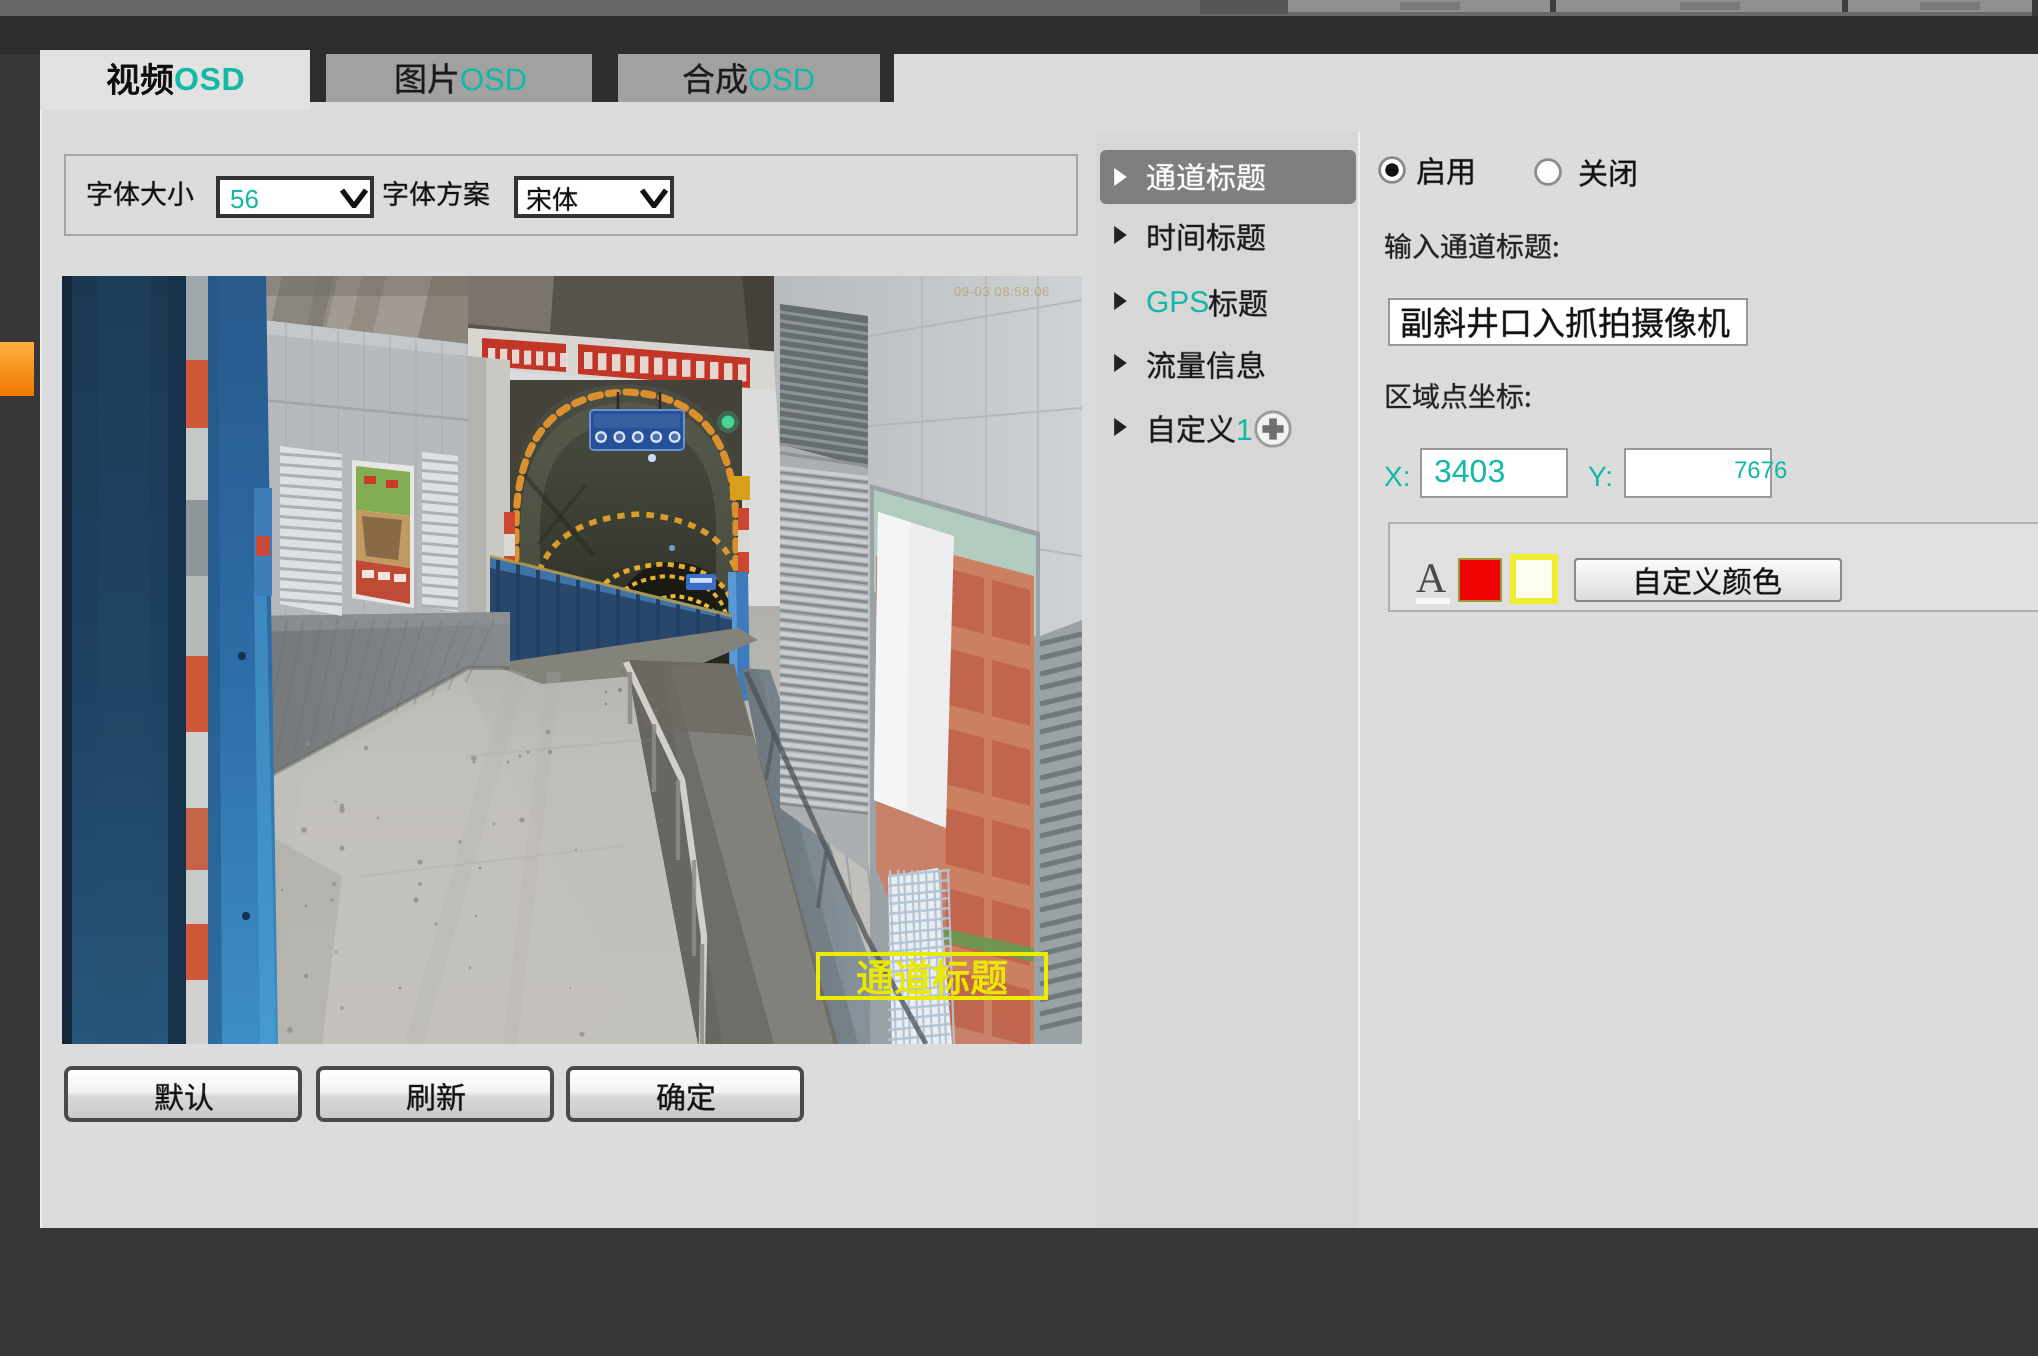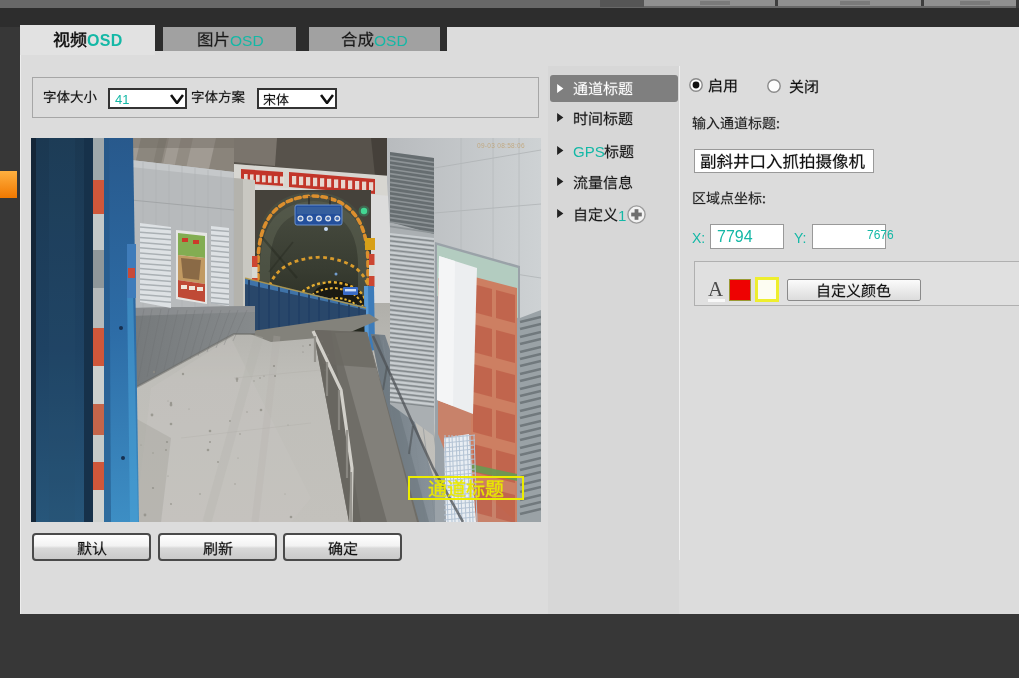--- a/index.html
+++ b/index.html
@@ -39,21 +39,21 @@
 <svg class="abs" style="left:43.0px;top:90.1px" width="54.00" height="13.5" viewBox="0 0 4000 1000">
     <path fill="#111" stroke="#111" stroke-width="12" stroke-linejoin="round" d="M460 517V580H69V652H460V866C460 880 455 885 437 886C419 886 354 886 287 884C300 904 314 938 319 959C404 959 457 958 492 947C528 934 539 912 539 868V652H930V580H539V543C627 496 717 428 779 364L728 325L711 329H233V400H635C584 444 519 488 460 517ZM424 56C443 82 462 115 475 144H80V351H154V216H843V351H920V144H563C549 111 523 66 497 33Z M1251 44C1201 195 1119 345 1030 443C1045 460 1067 500 1074 517C1104 483 1133 444 1160 401V958H1232V275C1266 207 1296 135 1321 64ZM1416 705V774H1581V954H1654V774H1815V705H1654V359C1716 533 1812 701 1916 796C1930 776 1955 750 1973 737C1865 650 1761 482 1702 314H1954V242H1654V43H1581V242H1298V314H1536C1474 484 1369 654 1259 742C1276 755 1301 781 1313 799C1419 703 1517 538 1581 362V705Z M2461 41C2460 120 2461 221 2446 327H2062V404H2433C2393 594 2293 788 2043 896C2064 912 2088 939 2100 958C2344 846 2452 654 2501 461C2579 689 2708 866 2902 958C2915 936 2939 905 2958 888C2764 807 2633 625 2563 404H2942V327H2526C2540 222 2541 122 2542 41Z M3464 54V856C3464 876 3456 882 3436 883C3415 884 3343 885 3270 882C3282 903 3296 939 3301 960C3395 961 3457 959 3494 946C3530 934 3545 911 3545 856V54ZM3705 309C3791 453 3872 640 3895 759L3976 726C3950 606 3865 422 3777 282ZM3202 289C3177 423 3121 596 3032 702C3053 711 3086 729 3103 742C3194 631 3253 450 3286 303Z"></path>
   </svg>
 <svg class="abs" style="left:191.0px;top:90.1px" width="54.00" height="13.5" viewBox="0 0 4000 1000">
     <path fill="#111" stroke="#111" stroke-width="12" stroke-linejoin="round" d="M460 517V580H69V652H460V866C460 880 455 885 437 886C419 886 354 886 287 884C300 904 314 938 319 959C404 959 457 958 492 947C528 934 539 912 539 868V652H930V580H539V543C627 496 717 428 779 364L728 325L711 329H233V400H635C584 444 519 488 460 517ZM424 56C443 82 462 115 475 144H80V351H154V216H843V351H920V144H563C549 111 523 66 497 33Z M1251 44C1201 195 1119 345 1030 443C1045 460 1067 500 1074 517C1104 483 1133 444 1160 401V958H1232V275C1266 207 1296 135 1321 64ZM1416 705V774H1581V954H1654V774H1815V705H1654V359C1716 533 1812 701 1916 796C1930 776 1955 750 1973 737C1865 650 1761 482 1702 314H1954V242H1654V43H1581V242H1298V314H1536C1474 484 1369 654 1259 742C1276 755 1301 781 1313 799C1419 703 1517 538 1581 362V705Z M2440 62C2466 109 2496 173 2508 213H2068V286H2341C2329 516 2304 775 2046 903C2066 917 2090 943 2101 962C2291 863 2366 697 2398 519H2756C2740 745 2720 842 2691 868C2678 878 2665 880 2643 880C2616 880 2546 879 2474 873C2489 893 2499 924 2501 946C2568 951 2634 952 2669 949C2708 947 2733 940 2756 914C2795 875 2815 766 2835 482C2837 471 2838 446 2838 446H2410C2416 393 2420 339 2423 286H2936V213H2514L2585 182C2571 142 2540 81 2512 34Z M3052 650V714H3401C3312 791 3167 856 3034 885C3049 900 3071 928 3081 946C3218 910 3366 832 3460 739V959H3535V734C3631 830 3784 910 3924 948C3934 929 3956 900 3972 885C3837 856 3690 791 3599 714H3949V650H3535V567H3460V650ZM3431 57 3466 115H3080V259H3151V179H3852V259H3925V115H3546C3532 90 3512 58 3494 34ZM3663 345C3629 390 3583 426 3524 454C3453 440 3380 426 3307 415C3329 394 3353 370 3377 345ZM3190 453C3268 465 3345 478 3418 492C3322 519 3203 534 3061 541C3072 557 3083 582 3089 602C3274 589 3422 564 3536 517C3663 545 3773 576 3854 606L3917 553C3838 527 3735 499 3619 474C3673 440 3715 397 3746 345H3940V284H3432C3452 260 3471 236 3487 213L3420 191C3401 220 3377 252 3351 284H3064V345H3298C3262 385 3224 423 3190 453Z"></path>
   </svg>
 <div class="abs" style="left:108px;top:88px;width:79px;height:21px;background:#fff;border:2px solid #333;box-sizing:border-box"></div>
 <svg class="abs" style="left:170px;top:94px" width="14" height="10" viewBox="0 0 14 10">
     <path d="M1,1 L7,9 L13,1" fill="none" stroke="#111" stroke-width="2.6"></path>
   </svg>
-<div class="lat" style="left:115px;top:92px;font-size:13px">41</div>
+<div class="lat" style="left:115px;top:92px;font-size:13px">56</div>
 <div class="abs" style="left:257px;top:88px;width:80px;height:21px;background:#fff;border:2px solid #333;box-sizing:border-box"></div>
 <svg class="abs" style="left:320px;top:94px" width="14" height="10" viewBox="0 0 14 10">
     <path d="M1,1 L7,9 L13,1" fill="none" stroke="#111" stroke-width="2.6"></path>
   </svg>
 <svg class="abs" style="left:263.0px;top:92.6px" width="26.00" height="13" viewBox="0 0 2000 1000">
     <path fill="#111" stroke="#111" stroke-width="12" stroke-linejoin="round" d="M461 277V439H75V512H398C312 652 170 787 34 854C52 869 76 898 89 916C228 838 370 697 461 541V960H538V547C631 695 775 834 910 909C923 888 949 859 967 843C830 778 683 647 595 512H924V439H538V277ZM432 58C448 87 465 124 477 155H81V366H157V226H842V366H921V155H565C551 119 527 73 506 37Z M1251 44C1201 195 1119 345 1030 443C1045 460 1067 500 1074 517C1104 483 1133 444 1160 401V958H1232V275C1266 207 1296 135 1321 64ZM1416 705V774H1581V954H1654V774H1815V705H1654V359C1716 533 1812 701 1916 796C1930 776 1955 750 1973 737C1865 650 1761 482 1702 314H1954V242H1654V43H1581V242H1298V314H1536C1474 484 1369 654 1259 742C1276 755 1301 781 1313 799C1419 703 1517 538 1581 362V705Z"></path>
   </svg>
 <svg class="abs" style="left:31px;top:138px" width="510" height="384" viewBox="0 0 510 384">
 <defs>
 <linearGradient id="blucol" x1="0" y1="0" x2="0" y2="1">
@@ -598,21 +598,21 @@
   </svg>
 <div class="abs" style="left:694px;top:149px;width:180px;height:24px;background:#fff;border:1px solid #999;box-sizing:border-box"></div>
 <svg class="abs" style="left:700.0px;top:152.5px" width="165.00" height="16.5" viewBox="0 0 10000 1000">
     <path fill="#111" stroke="#111" stroke-width="12" stroke-linejoin="round" d="M675 160V715H742V160ZM849 59V862C849 880 842 885 825 886C807 887 750 887 687 885C698 906 708 940 712 960C798 961 849 959 879 946C910 934 922 911 922 862V59ZM59 86V151H609V86ZM189 284H481V396H189ZM120 223V456H552V223ZM304 842H154V741H304ZM372 842V741H524V842ZM85 529V957H154V903H524V946H595V529ZM304 684H154V589H304ZM372 684V589H524V684Z M1381 637C1417 703 1453 790 1465 844L1527 818C1514 764 1477 679 1440 614ZM1133 616C1113 698 1079 781 1038 839C1055 847 1084 865 1098 875C1138 815 1177 721 1201 632ZM1523 402C1584 442 1654 501 1687 544L1738 494C1705 453 1633 396 1572 359ZM1563 152C1620 195 1687 258 1717 301L1771 255C1739 212 1671 152 1614 111ZM1310 42C1244 149 1131 249 1024 312C1035 330 1054 369 1059 385C1082 371 1104 355 1127 337V375H1257V486H1051V554H1257V874C1257 887 1252 890 1239 890C1227 891 1185 891 1139 890C1149 909 1160 939 1163 958C1228 958 1268 957 1294 946C1320 934 1328 914 1328 874V554H1513V486H1328V375H1462V308H1164C1216 264 1266 213 1309 159C1385 211 1461 272 1507 322L1550 264C1503 216 1426 157 1348 107L1374 67ZM1520 672 1534 742 1792 687V961H1866V671L1972 648L1958 580L1866 599V41H1792V615Z M2092 247V322H2286V433C2286 476 2285 517 2281 558H2060V634H2269C2246 741 2192 837 2071 915C2091 927 2121 953 2135 970C2272 879 2328 763 2350 634H2642V960H2720V634H2942V558H2720V322H2918V247H2720V43H2642V247H2364V44H2286V247ZM2360 558C2363 517 2364 475 2364 433V322H2642V558Z M3127 145V935H3205V850H3796V931H3876V145ZM3205 773V220H3796V773Z M4295 125C4361 171 4412 227 4456 289C4391 574 4266 777 4041 893C4061 907 4096 938 4110 953C4313 835 4441 651 4517 389C4627 591 4698 822 4927 950C4931 926 4951 886 4964 865C4631 666 4661 290 4341 61Z M5393 145V357C5393 518 5383 751 5290 918C5307 925 5338 942 5351 954C5446 779 5460 526 5460 357V200L5582 186V953H5651V176C5691 170 5730 164 5767 156C5776 506 5797 798 5907 953C5919 933 5945 902 5962 887C5861 756 5842 463 5835 142C5866 134 5896 126 5923 117L5864 62C5757 99 5561 128 5393 145ZM5171 39V242H5046V312H5171V532C5121 548 5074 561 5037 571L5057 645L5171 607V864C5171 878 5165 882 5153 882C5141 883 5103 883 5059 882C5069 902 5078 934 5080 951C5144 952 5183 949 5207 938C5231 926 5240 906 5240 865V584L5363 544L5353 475L5240 511V312H5362V242H5240V39Z M6178 40V242H6047V315H6178V531C6124 546 6074 559 6032 569L6052 646L6178 609V869C6178 884 6172 888 6159 889C6146 889 6104 889 6059 888C6068 909 6079 940 6081 959C6150 960 6191 958 6217 945C6244 933 6254 913 6254 870V586L6379 548L6370 477L6254 510V315H6370V242H6254V40ZM6497 594H6833V831H6497ZM6497 523V291H6833V523ZM6634 41C6626 93 6609 165 6591 220H6422V957H6497V903H6833V951H6910V220H6666C6684 170 6704 108 6721 53Z M7159 40V221H7047V291H7159V504C7111 521 7067 535 7033 545L7055 619L7159 578V871C7159 884 7155 887 7143 888C7132 888 7097 889 7058 888C7068 908 7077 939 7079 957C7137 957 7174 955 7197 943C7220 932 7229 911 7229 871V550L7319 513L7308 454L7229 481V291H7320V221H7229V40ZM7788 141V207H7469V141ZM7337 451 7346 511C7464 507 7624 499 7788 490V535H7856V486L7954 481L7956 427L7856 431V141H7945V84H7324V141H7401V449ZM7788 256V325H7469V256ZM7788 372V434L7469 447V372ZM7307 698C7344 723 7385 752 7423 782C7374 837 7317 880 7258 906C7272 918 7290 943 7298 959C7361 928 7421 882 7473 823C7501 846 7526 869 7544 888L7588 843C7568 823 7541 800 7510 775C7550 718 7582 652 7603 577L7562 560L7550 563H7308V625H7521C7505 665 7484 702 7460 736C7423 709 7384 681 7349 659ZM7857 623C7836 676 7806 723 7770 763C7737 722 7711 675 7693 623ZM7609 561V623H7634C7656 692 7686 754 7725 806C7672 852 7610 885 7547 906C7560 919 7576 945 7584 960C7649 936 7710 901 7764 853C7808 900 7860 936 7921 961C7931 942 7951 916 7967 903C7907 882 7854 850 7810 808C7866 746 7910 669 7935 574L7897 558L7885 561Z M8486 170H8666C8649 199 8628 229 8607 251H8420C8444 224 8466 197 8486 170ZM8487 41C8445 125 8366 231 8256 309C8272 319 8294 341 8305 357C8324 343 8341 328 8358 313V467H8513C8465 509 8394 551 8287 584C8303 597 8321 618 8330 631C8420 602 8486 567 8534 530C8550 545 8564 560 8577 577C8509 638 8384 700 8287 729C8301 741 8319 763 8329 778C8417 746 8530 683 8604 620C8614 639 8622 658 8628 676C8549 757 8402 834 8278 870C8292 883 8311 907 8322 924C8430 887 8555 817 8642 739C8651 802 8640 856 8618 877C8604 894 8589 896 8569 896C8552 896 8529 895 8503 892C8514 911 8520 940 8521 957C8544 959 8566 959 8584 959C8619 959 8645 952 8670 925C8713 884 8727 776 8694 671L8743 648C8779 757 8841 852 8921 903C8932 885 8954 859 8970 846C8893 804 8831 718 8798 621C8837 601 8876 579 8909 558L8858 510C8812 543 8738 588 8675 620C8653 573 8621 528 8577 493L8600 467H8898V251H8685C8714 216 8743 177 8765 139L8721 107L8707 111H8526L8559 54ZM8425 309H8603C8598 338 8588 373 8563 410H8425ZM8665 309H8829V410H8637C8655 373 8663 338 8665 309ZM8262 44C8209 195 8122 345 8029 443C8043 460 8065 499 8072 517C8102 485 8131 447 8159 407V957H8230V292C8270 220 8305 142 8333 65Z M9498 97V418C9498 573 9484 772 9349 912C9366 921 9395 946 9406 960C9550 812 9571 585 9571 418V168H9759V812C9759 898 9765 916 9782 931C9797 944 9819 950 9839 950C9852 950 9875 950 9890 950C9911 950 9929 946 9943 936C9958 926 9966 909 9971 880C9975 855 9979 781 9979 724C9960 718 9937 706 9922 692C9921 759 9920 812 9917 835C9916 858 9913 867 9907 873C9903 878 9895 880 9887 880C9877 880 9865 880 9858 880C9850 880 9845 878 9840 874C9835 870 9833 851 9833 818V97ZM9218 40V254H9052V326H9208C9172 465 9099 621 9028 705C9040 723 9059 753 9067 773C9123 704 9177 591 9218 474V959H9291V500C9330 550 9377 612 9397 646L9444 584C9421 558 9326 451 9291 416V326H9439V254H9291V40Z"></path>
   </svg>
 <svg class="abs" style="left:692.0px;top:190.7px" width="73.89" height="14" viewBox="0 0 5278 1000">
     <path fill="#222" stroke="#222" stroke-width="12" stroke-linejoin="round" d="M927 94H97V930H952V858H171V167H927ZM259 295C337 359 424 435 505 511C420 597 324 673 226 731C244 744 273 773 286 788C380 726 472 649 558 561C645 644 722 725 772 788L833 733C779 670 698 589 609 506C681 425 747 336 802 243L731 215C683 300 623 382 555 458C474 384 389 312 313 251Z M1294 777 1313 849C1409 822 1536 785 1656 750L1649 687C1518 721 1383 757 1294 777ZM1415 412H1546V581H1415ZM1357 351V642H1607V351ZM1036 751 1064 825C1143 787 1241 737 1333 689L1312 622L1219 667V355H1310V284H1219V52H1149V284H1043V355H1149V700C1107 720 1068 738 1036 751ZM1862 351C1838 446 1806 533 1766 610C1752 511 1742 391 1737 257H1949V188H1895L1940 145C1914 115 1861 72 1817 42L1774 80C1818 112 1868 157 1893 188H1735L1734 41H1662L1664 188H1327V257H1666C1673 428 1686 582 1710 703C1654 783 1585 850 1504 902C1520 913 1549 938 1559 951C1623 906 1680 851 1730 789C1761 895 1804 959 1865 959C1928 959 1949 916 1961 783C1945 776 1922 760 1907 744C1903 848 1894 888 1874 888C1838 888 1807 823 1784 713C1847 614 1895 497 1930 365Z M2237 415H2760V594H2237ZM2340 752C2353 817 2361 901 2361 951L2437 941C2436 893 2426 810 2411 746ZM2547 753C2576 815 2606 899 2617 949L2690 930C2678 880 2646 799 2615 738ZM2751 745C2801 808 2857 897 2880 952L2951 922C2926 867 2868 782 2818 719ZM2177 725C2146 799 2095 880 2042 926L2110 959C2165 906 2216 822 2248 744ZM2166 344V664H2835V344H2530V217H2910V146H2530V40H2455V344Z M3734 89C3703 244 3637 375 3536 456V52H3460V586H3125V658H3460V850H3053V921H3950V850H3536V658H3881V586H3536V467C3553 480 3577 503 3588 515C3642 469 3687 410 3724 340C3789 405 3859 482 3895 533L3948 479C3907 425 3824 341 3755 275C3777 222 3795 164 3808 102ZM3244 86C3210 255 3143 397 3037 485C3054 497 3084 523 3096 538C3155 484 3204 414 3243 332C3295 386 3351 448 3380 489L3432 435C3398 390 3329 320 3272 264C3291 213 3307 157 3319 98Z M4466 116V187H4902V116ZM4779 555C4826 655 4873 785 4888 864L4957 839C4940 760 4892 633 4843 535ZM4491 538C4465 644 4420 751 4364 823C4381 831 4411 852 4425 862C4479 786 4529 669 4560 553ZM4422 355V426H4636V862C4636 875 4632 879 4617 880C4604 880 4557 881 4505 879C4515 902 4526 934 4529 956C4599 956 4645 954 4674 942C4703 929 4712 906 4712 863V426H4956V355ZM4202 40V252H4049V322H4186C4153 446 4088 590 4024 665C4038 684 4058 715 4066 735C4116 671 4165 566 4202 458V959H4277V436C4311 485 4351 547 4368 579L4412 520C4392 492 4306 382 4277 349V322H4408V252H4277V40Z M5139 490C5175 490 5205 462 5205 420C5205 379 5175 350 5139 350C5102 350 5073 379 5073 420C5073 462 5102 490 5139 490ZM5139 893C5175 893 5205 865 5205 824C5205 782 5175 754 5139 754C5102 754 5073 782 5073 824C5073 865 5102 893 5139 893Z"></path>
   </svg>
 <div class="lat" style="left:692px;top:230px;font-size:14px">X:</div>
 <div class="abs" style="left:710px;top:224px;width:74px;height:25px;background:#fff;border:1px solid #999;box-sizing:border-box"></div>
-<div class="lat" style="left:717px;top:228px;font-size:16px">7794</div>
+<div class="lat" style="left:717px;top:228px;font-size:16px">3403</div>
 <div class="lat" style="left:794px;top:230px;font-size:14px">Y:</div>
 <div class="abs" style="left:812px;top:224px;width:74px;height:25px;background:#fff;border:1px solid #999;box-sizing:border-box"></div>
 <div class="lat" style="left:867px;top:228px;font-size:12px">7676</div>
 <div class="abs" style="left:694px;top:261px;width:325px;height:45px;background:#e0e0e0;border:1px solid #b0b0b0;border-right:none;box-sizing:border-box"></div>
 <div class="lat" style="left:708px;top:277px;font-size:21px;font-family:'Liberation Serif',serif;color:#4a4a4a">A</div>
 <div class="abs" style="left:708px;top:299px;width:17px;height:3px;background:#f8f8f8"></div>
 <div class="abs" style="left:729px;top:279px;width:22px;height:22px;background:#ee0202;border:1px solid #993;box-sizing:border-box"></div>
 <div class="abs" style="left:755px;top:277px;width:24px;height:25px;background:#fdfdf2;border:3px solid #eeee2e;box-sizing:border-box"></div>
 <div class="abs" style="left:787px;top:279px;width:134px;height:22px;background:linear-gradient(180deg,#fbfbfb,#dcdcdc);border:1px solid #8a8a8a;border-radius:2px;box-sizing:border-box"></div>
 <svg class="abs" style="left:816.0px;top:282.8px" width="75.00" height="15" viewBox="0 0 5000 1000">

